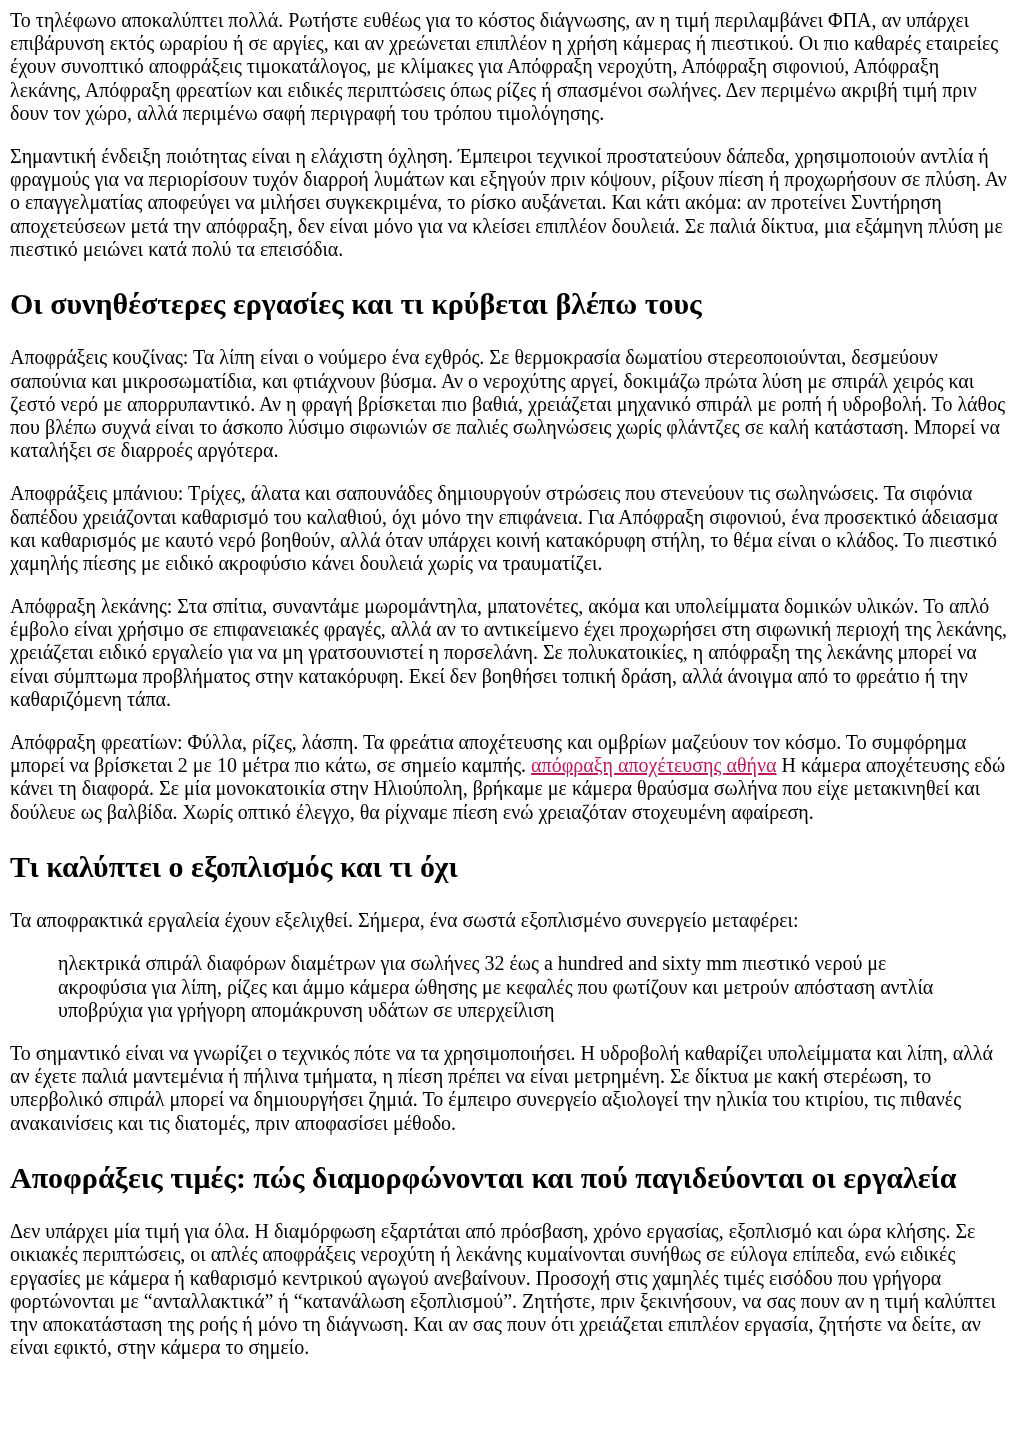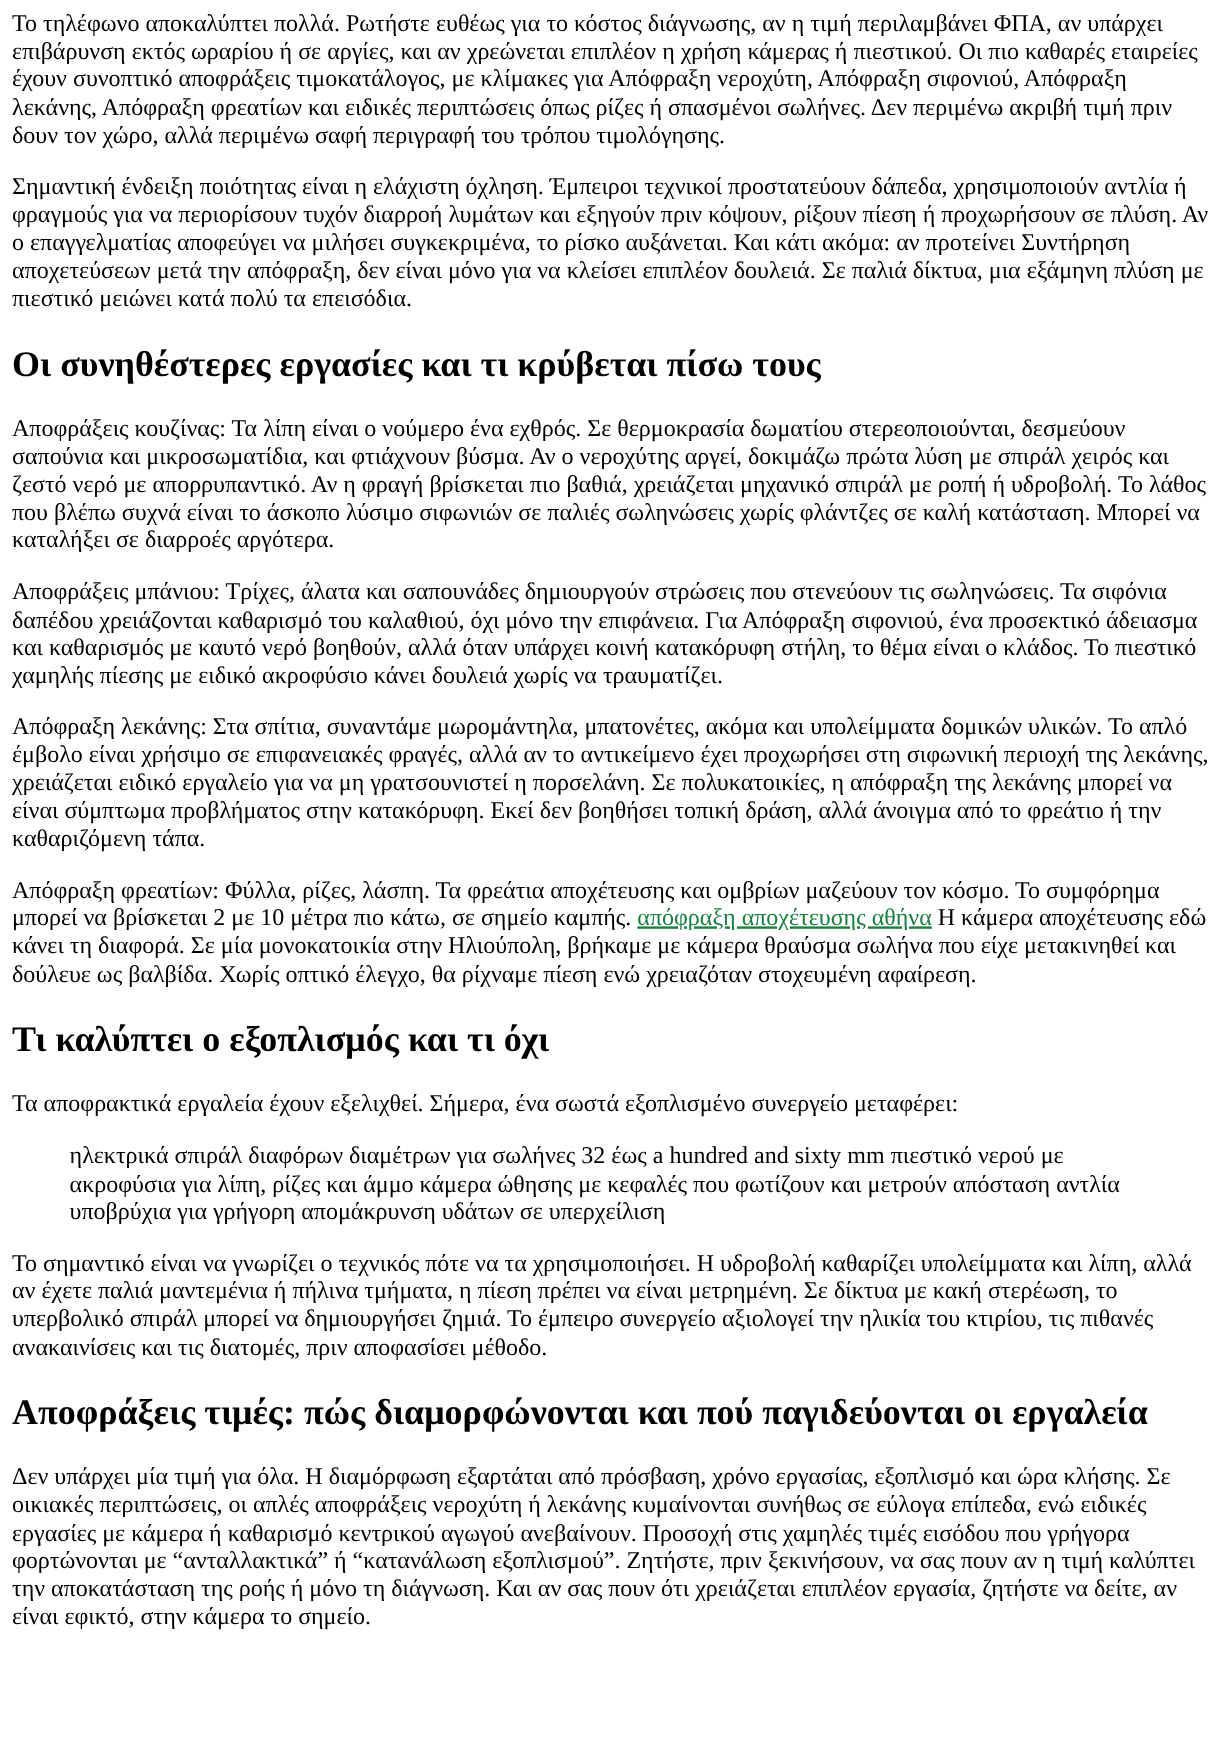--- a/index.html
+++ b/index.html
@@ -23,35 +23,35 @@
     font-size: 30px;
     font-weight: bold;
     line-height: 1.15;
     margin: 26px 0 25px 0;
     font-family: "Liberation Serif", "DejaVu Serif", serif;
   }
   blockquote {
     margin: 20px 48px;
   }
   a.textlink {
-    color: #15803d;
+    color: #be185d;
     text-decoration: underline;
     cursor: pointer;
   }
 </style>
 </head>
 <body>
 
 <article>
 
   <p class="first">Το τηλέφωνο αποκαλύπτει πολλά. Ρωτήστε ευθέως για το κόστος διάγνωσης, αν η τιμή περιλαμβάνει ΦΠΑ, αν υπάρχει επιβάρυνση εκτός ωραρίου ή σε αργίες, και αν χρεώνεται επιπλέον η χρήση κάμερας ή πιεστικού. Οι πιο καθαρές εταιρείες έχουν συνοπτικό αποφράξεις τιμοκατάλογος, με κλίμακες για Απόφραξη νεροχύτη, Απόφραξη σιφονιού, Απόφραξη λεκάνης, Απόφραξη φρεατίων και ειδικές περιπτώσεις όπως ρίζες ή σπασμένοι σωλήνες. Δεν περιμένω ακριβή τιμή πριν δουν τον χώρο, αλλά περιμένω σαφή περιγραφή του τρόπου τιμολόγησης.</p>
 
   <p>Σημαντική ένδειξη ποιότητας είναι η ελάχιστη όχληση. Έμπειροι τεχνικοί προστατεύουν δάπεδα, χρησιμοποιούν αντλία ή φραγμούς για να περιορίσουν τυχόν διαρροή λυμάτων και εξηγούν πριν κόψουν, ρίξουν πίεση ή προχωρήσουν σε πλύση. Αν ο επαγγελματίας αποφεύγει να μιλήσει συγκεκριμένα, το ρίσκο αυξάνεται. Και κάτι ακόμα: αν προτείνει Συντήρηση αποχετεύσεων μετά την απόφραξη, δεν είναι μόνο για να κλείσει επιπλέον δουλειά. Σε παλιά δίκτυα, μια εξάμηνη πλύση με πιεστικό μειώνει κατά πολύ τα επεισόδια.</p>
 
-  <h2>Οι συνηθέστερες εργασίες και τι κρύβεται πίσω τους</h2>
+  <h2>Οι συνηθέστερες εργασίες και τι κρύβεται βλέπω τους</h2>
 
 
   <p>Αποφράξεις κουζίνας: Τα λίπη είναι ο νούμερο ένα εχθρός. Σε θερμοκρασία δωματίου στερεοποιούνται, δεσμεύουν σαπούνια και μικροσωματίδια, και φτιάχνουν βύσμα. Αν ο νεροχύτης αργεί, δοκιμάζω πρώτα λύση με σπιράλ χειρός και ζεστό νερό με απορρυπαντικό. Αν η φραγή βρίσκεται πιο βαθιά, χρειάζεται μηχανικό σπιράλ με ροπή ή υδροβολή. Το λάθος που βλέπω συχνά είναι το άσκοπο λύσιμο σιφωνιών σε παλιές σωληνώσεις χωρίς φλάντζες σε καλή κατάσταση. Μπορεί να καταλήξει σε διαρροές αργότερα.</p>
 
   <p>Αποφράξεις μπάνιου: Τρίχες, άλατα και σαπουνάδες δημιουργούν στρώσεις που στενεύουν τις σωληνώσεις. Τα σιφόνια δαπέδου χρειάζονται καθαρισμό του καλαθιού, όχι μόνο την επιφάνεια. Για Απόφραξη σιφονιού, ένα προσεκτικό άδειασμα και καθαρισμός με καυτό νερό βοηθούν, αλλά όταν υπάρχει κοινή κατακόρυφη στήλη, το θέμα είναι ο κλάδος. Το πιεστικό χαμηλής πίεσης με ειδικό ακροφύσιο κάνει δουλειά χωρίς να τραυματίζει.</p>
 
   <p>Απόφραξη λεκάνης: Στα σπίτια, συναντάμε μωρομάντηλα, μπατονέτες, ακόμα και υπολείμματα δομικών υλικών. Το απλό έμβολο είναι χρήσιμο σε επιφανειακές φραγές, αλλά αν το αντικείμενο έχει προχωρήσει στη σιφωνική περιοχή της λεκάνης, χρειάζεται ειδικό εργαλείο για να μη γρατσουνιστεί η πορσελάνη. Σε πολυκατοικίες, η απόφραξη της λεκάνης μπορεί να είναι σύμπτωμα προβλήματος στην κατακόρυφη. Εκεί δεν βοηθήσει τοπική δράση, αλλά άνοιγμα από το φρεάτιο ή την καθαριζόμενη τάπα.</p>
 
   <p>
     <span>Απόφραξη φρεατίων: Φύλλα, ρίζες, λάσπη. Τα φρεάτια αποχέτευσης και ομβρίων μαζεύουν τον κόσμο. Το συμφόρημα μπορεί να βρίσκεται 2 με 10 μέτρα πιο κάτω, σε σημείο καμπής.</span>

